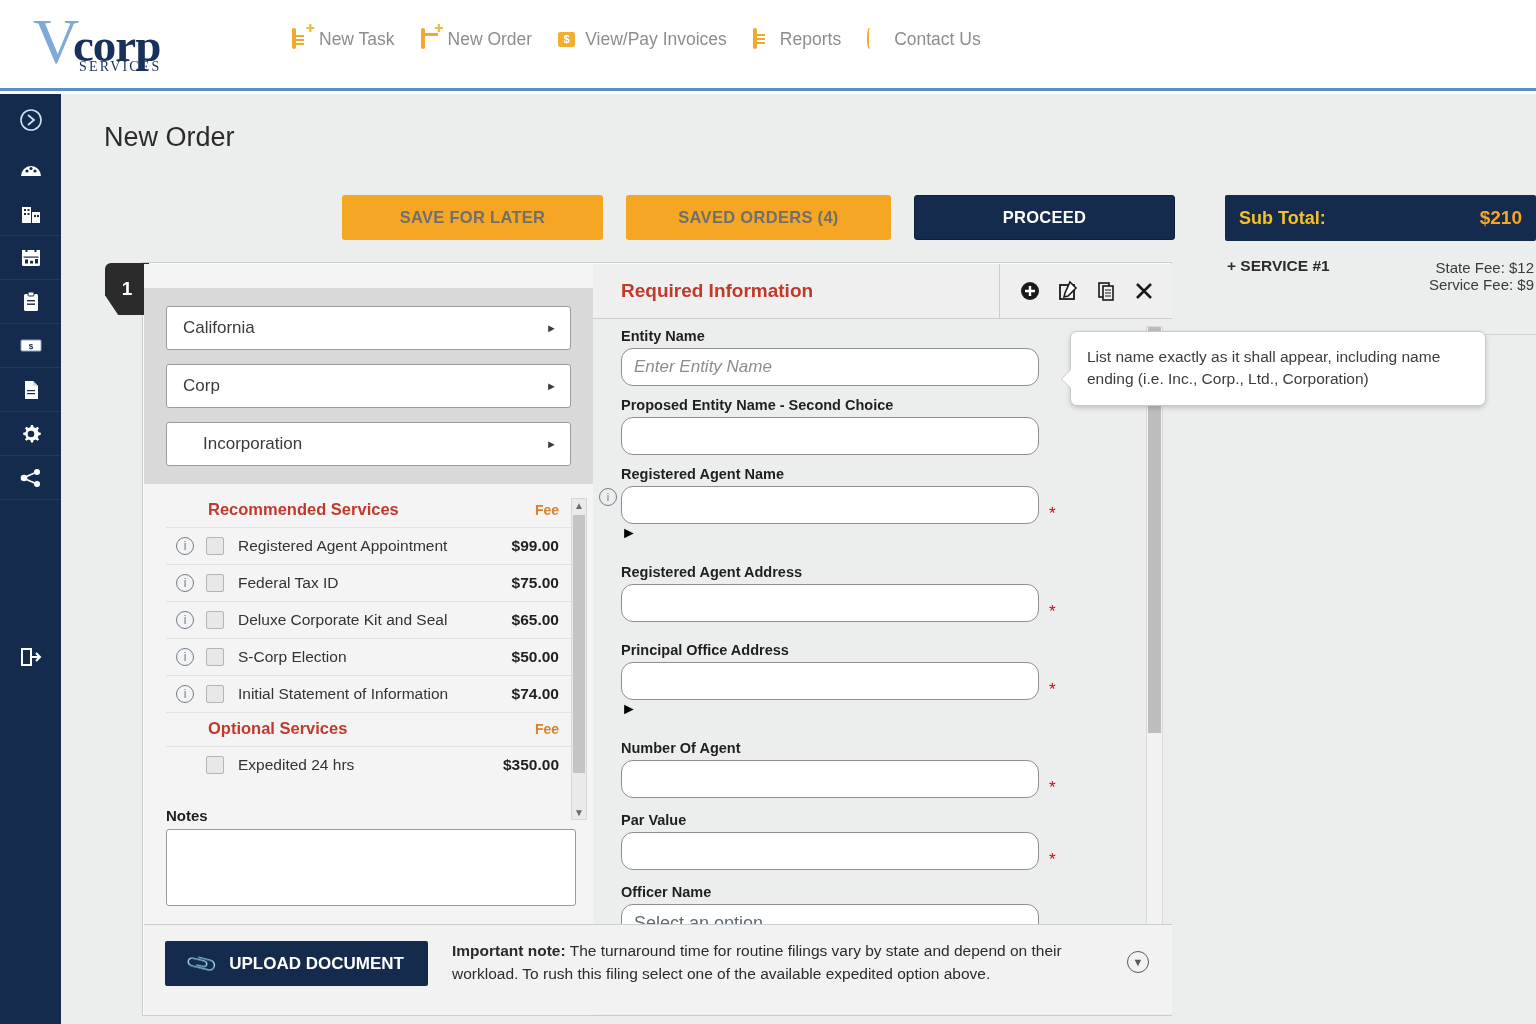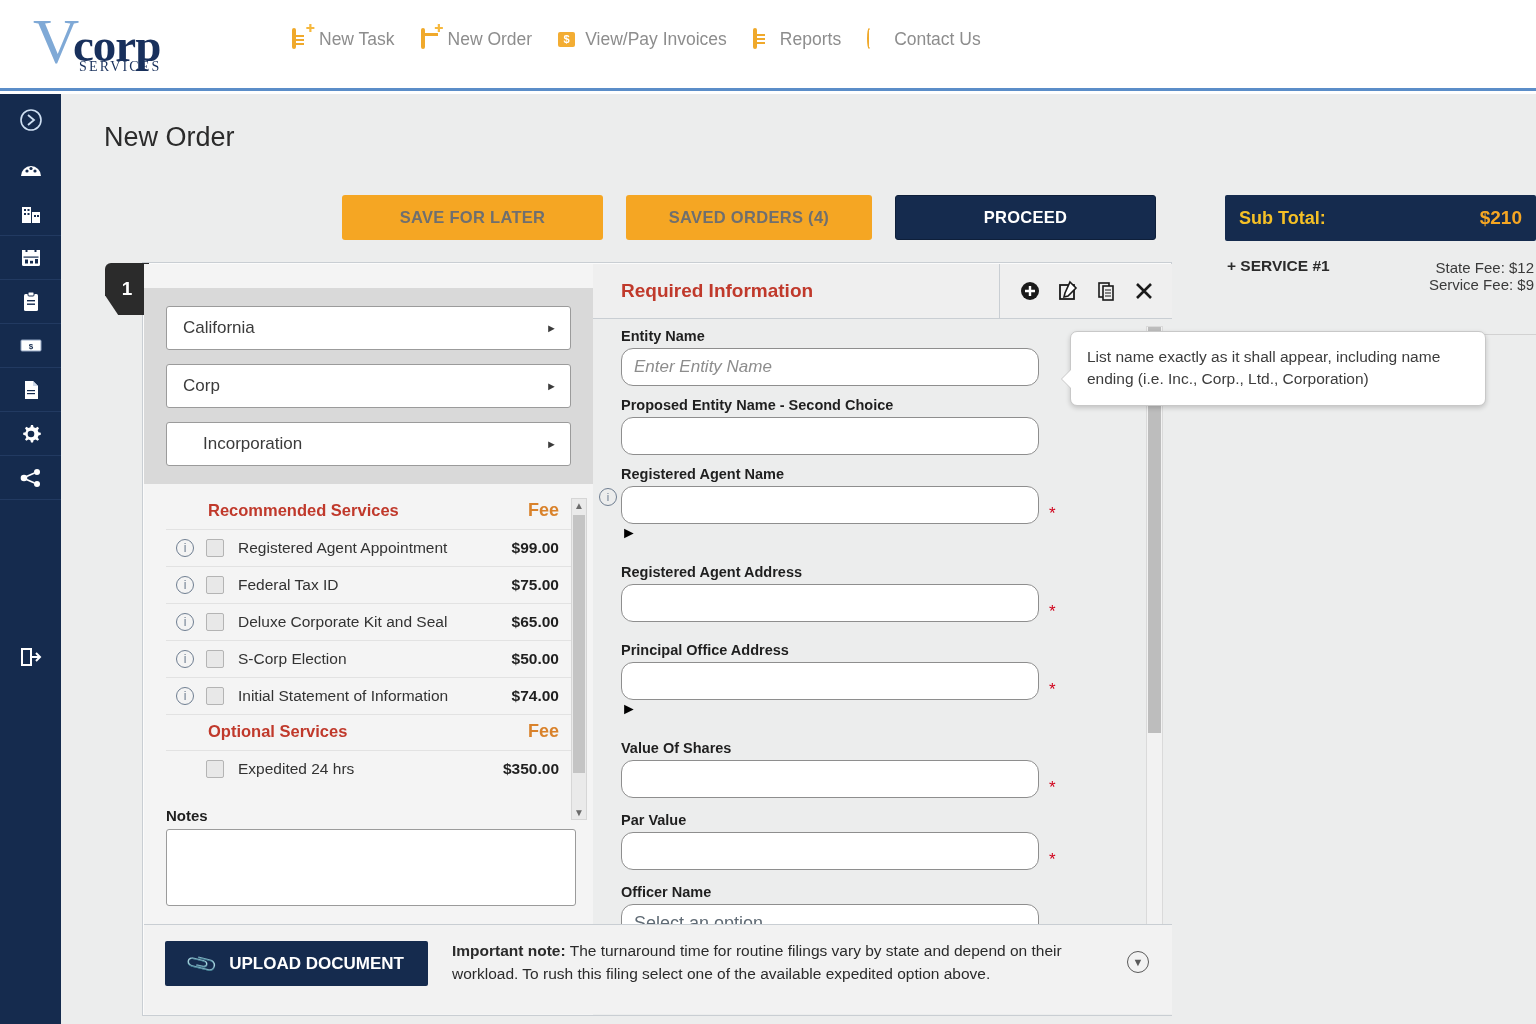--- a/index.html
+++ b/index.html
@@ -73,21 +73,21 @@
 
   
   .btn-row { position: absolute; left: 281px; top: 101px; display:flex; }
   .btn {
     height: 45px; border-radius: 3px; display:flex; align-items:center; justify-content:center;
     font-size: 16.5px; font-weight: 700; letter-spacing: .3px; cursor: pointer; border:none;
   }
   .btn-amber { background:#f5a623; color:#6f6f6f; }
   .btn-navy  { background:#152b4e; color:#ffffff; border:1px solid #0e1f3a; }
   #btn-save-later { width: 261px; }
-  #btn-saved-orders { width: 246px; margin-left: 23px; }
+  #btn-saved-orders { width: 265px; margin-left: 23px; }
   #btn-proceed { width: 261px; margin-left: 23px; }
 
   
   #summary {
     position: absolute; left: 1164px; top: 101px; width: 311px; height: 240px;
     background: #eceded;
   }
   #summary-head {
     height: 46px; background: #152b4e; display:flex; align-items:center;
     justify-content: space-between; padding: 0 14px; border-radius: 2px;
@@ -120,21 +120,21 @@
     display:flex; align-items:center; padding: 0 12px 0 16px; margin-bottom: 14px;
     font-size: 17px; color:#3b3b3b; cursor:pointer; position:relative;
   }
   .sel:last-child { margin-bottom: 0; padding-left: 36px; }
   .sel .caret { position:absolute; right: 13px; color:#3b3b3b; font-size: 11px; }
 
   
   #services-box { position: relative; margin: 10px 6px 0 22px; height: 330px; background:#f4f4f4; }
   .svc-head { display:flex; justify-content:space-between; align-items:center; padding: 6px 28px 8px 42px; }
   .svc-head .t { color:#c0392b; font-weight:700; font-size:16.5px; }
-  .svc-head .f { color:#d9822b; font-weight:700; font-size:18px; }
+  .svc-head .f { color:#d9822b; font-weight:700; font-size:14px; }
   .svc-row {
     display:flex; align-items:center; padding: 9px 28px 9px 10px;
     border-top: 1px solid #e2e2e2; font-size: 15.5px; color:#333;
   }
   .svc-row .info { width: 18px; height:18px; border-radius:50%; border:1.5px solid #6f7e91; color:#6f7e91;
      font-size:12px; display:flex; align-items:center; justify-content:center; margin-right: 12px; cursor:pointer; }
   .svc-row .cb { width: 18px; height:18px; border:1px solid #b4b4b4; background:#e8e8e8; margin-right: 14px; cursor:pointer; border-radius:2px;}
   .svc-row .nm { flex: 1; }
   .svc-row .fee { font-weight: 700; color:#1f1f1f; }
   .svc-row.nopad-left { padding-left: 40px; }
@@ -516,21 +516,21 @@
           <div class="fgroup" style="margin-bottom:22px">
             <div class="flabel">Principal Office Address</div>
             <div class="caret-holder">
               <div class="finput"></div>
               <span class="caret" style="right:18px">►</span>
               <span class="req-star">*</span>
             </div>
           </div>
 
           <div class="fgroup" style="margin-bottom:14px">
-            <div class="flabel">Value Of Shares</div>
+            <div class="flabel">Number Of Agent</div>
             <div class="caret-holder">
               <div class="finput"></div>
               <span class="req-star">*</span>
             </div>
           </div>
 
           <div class="fgroup" style="margin-bottom:14px">
             <div class="flabel">Par Value</div>
             <div class="caret-holder">
               <div class="finput"></div>

